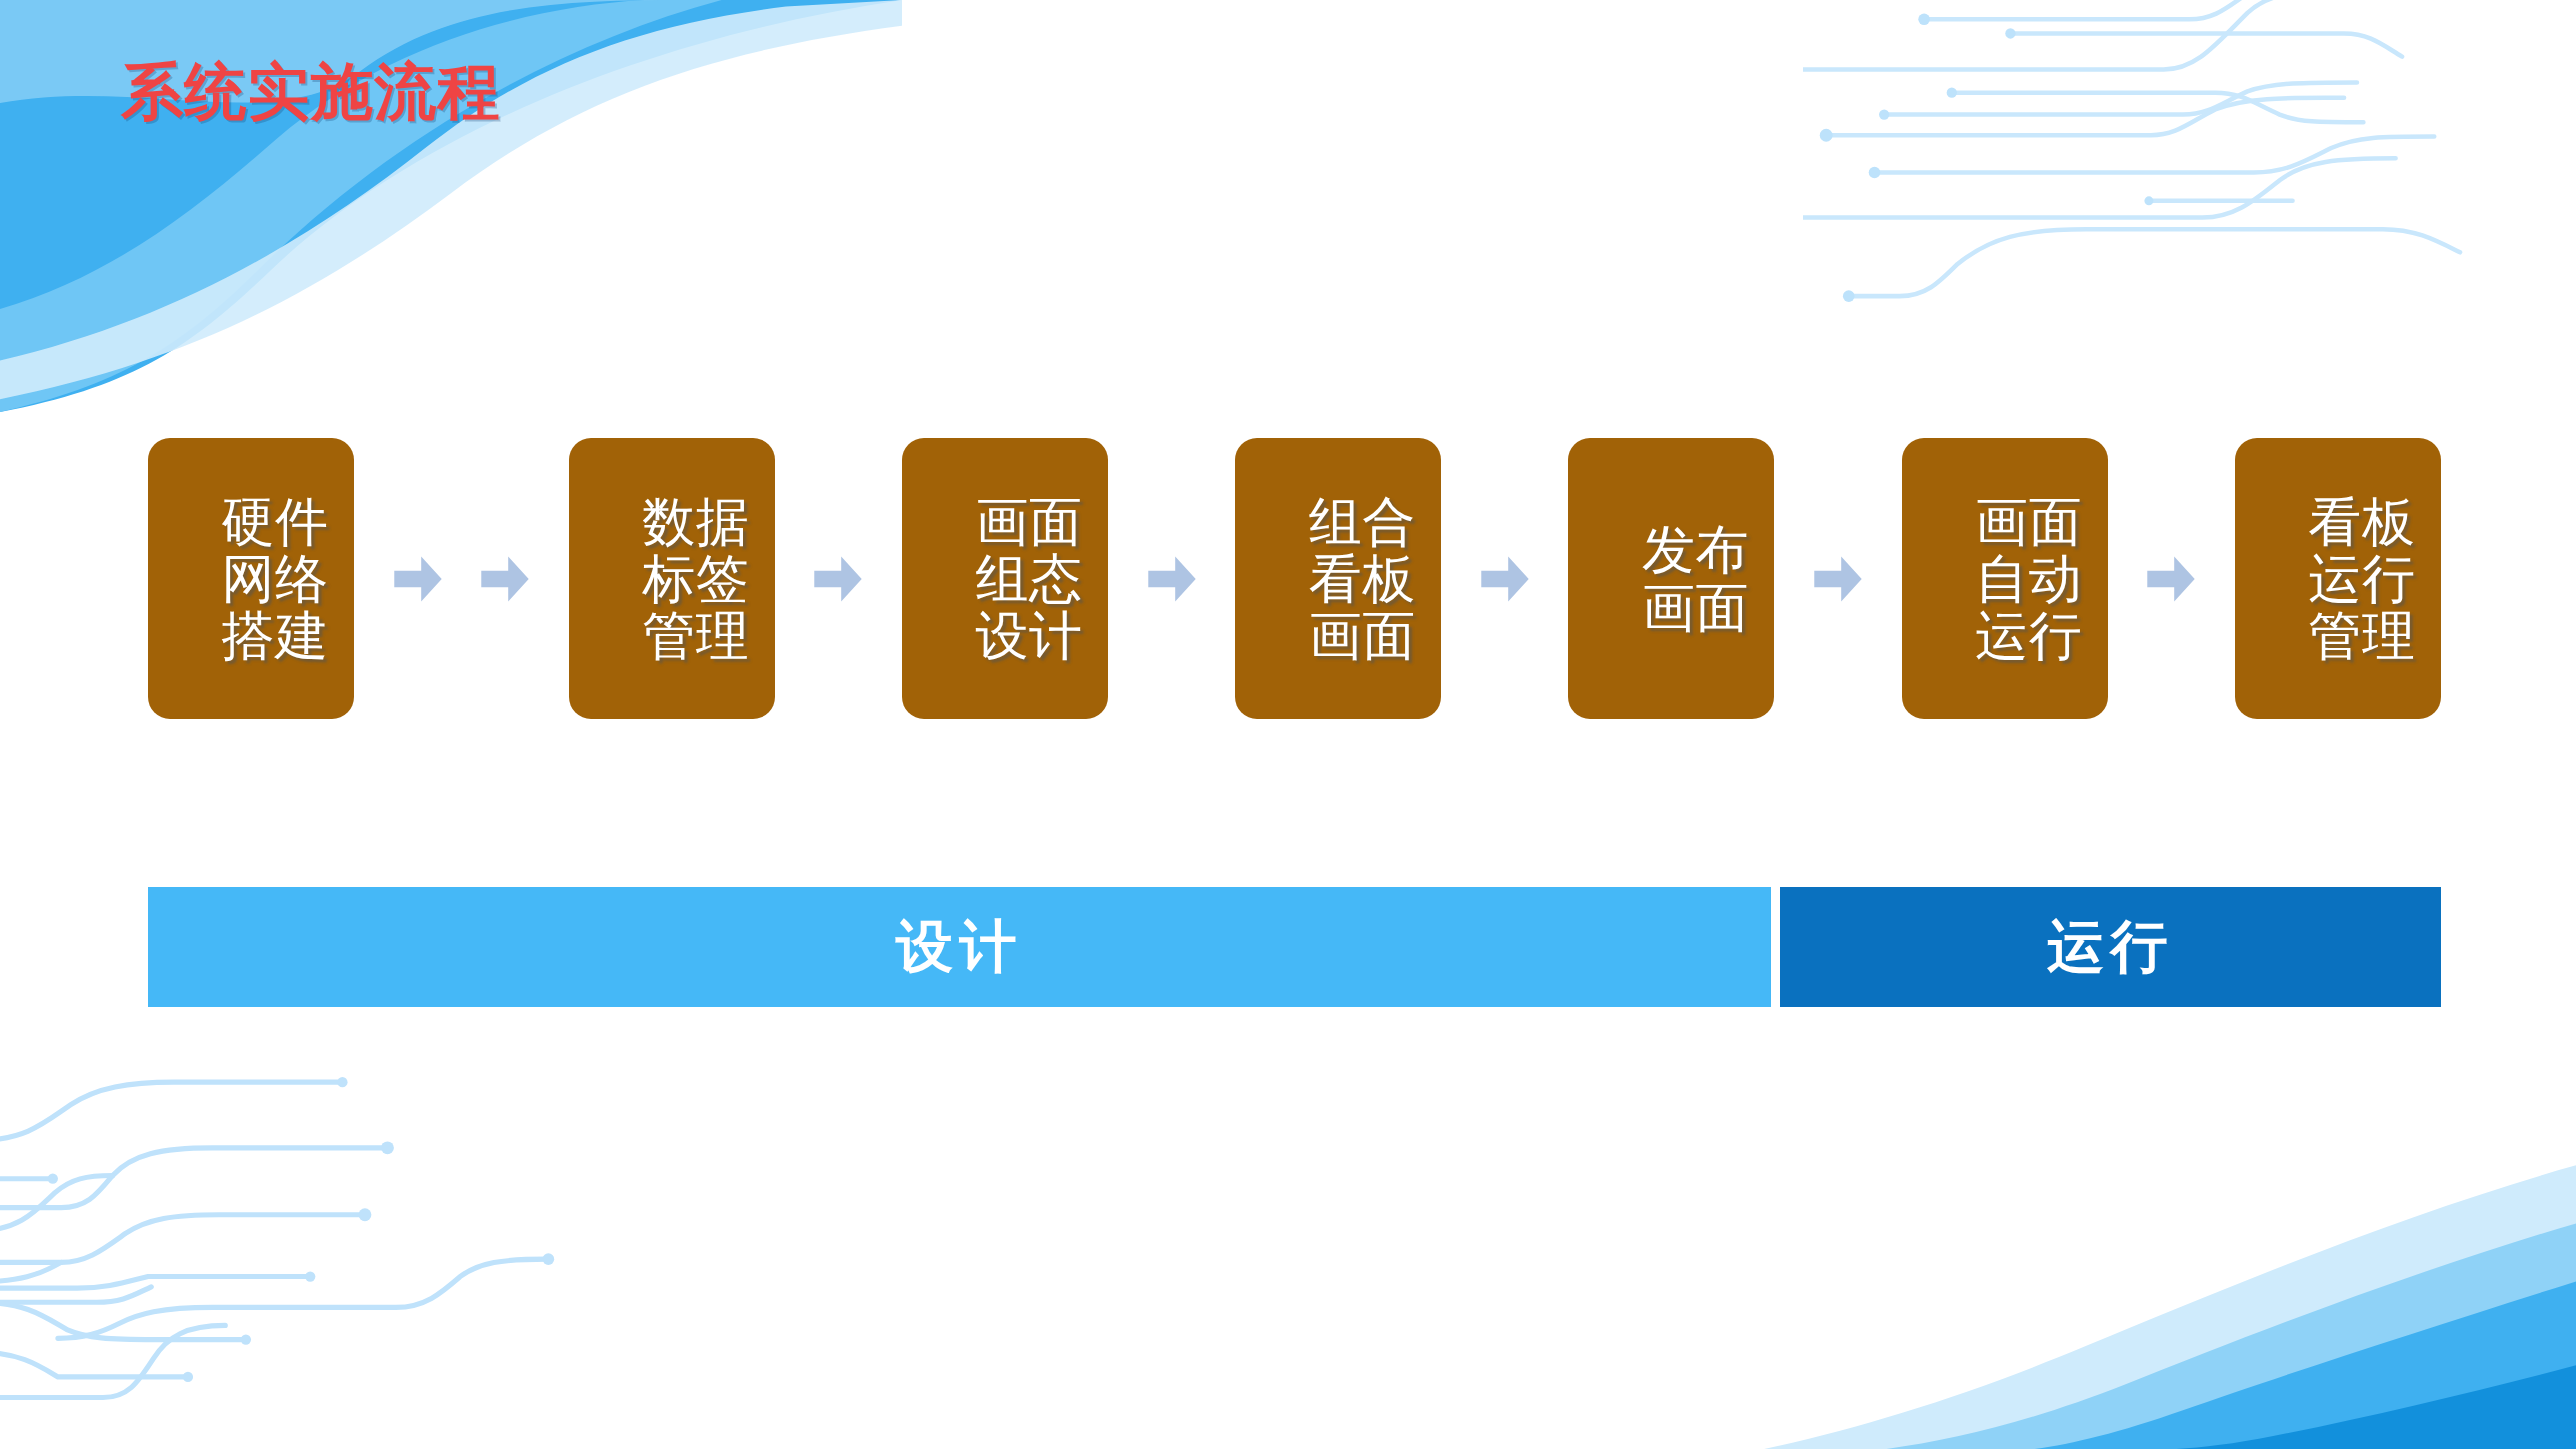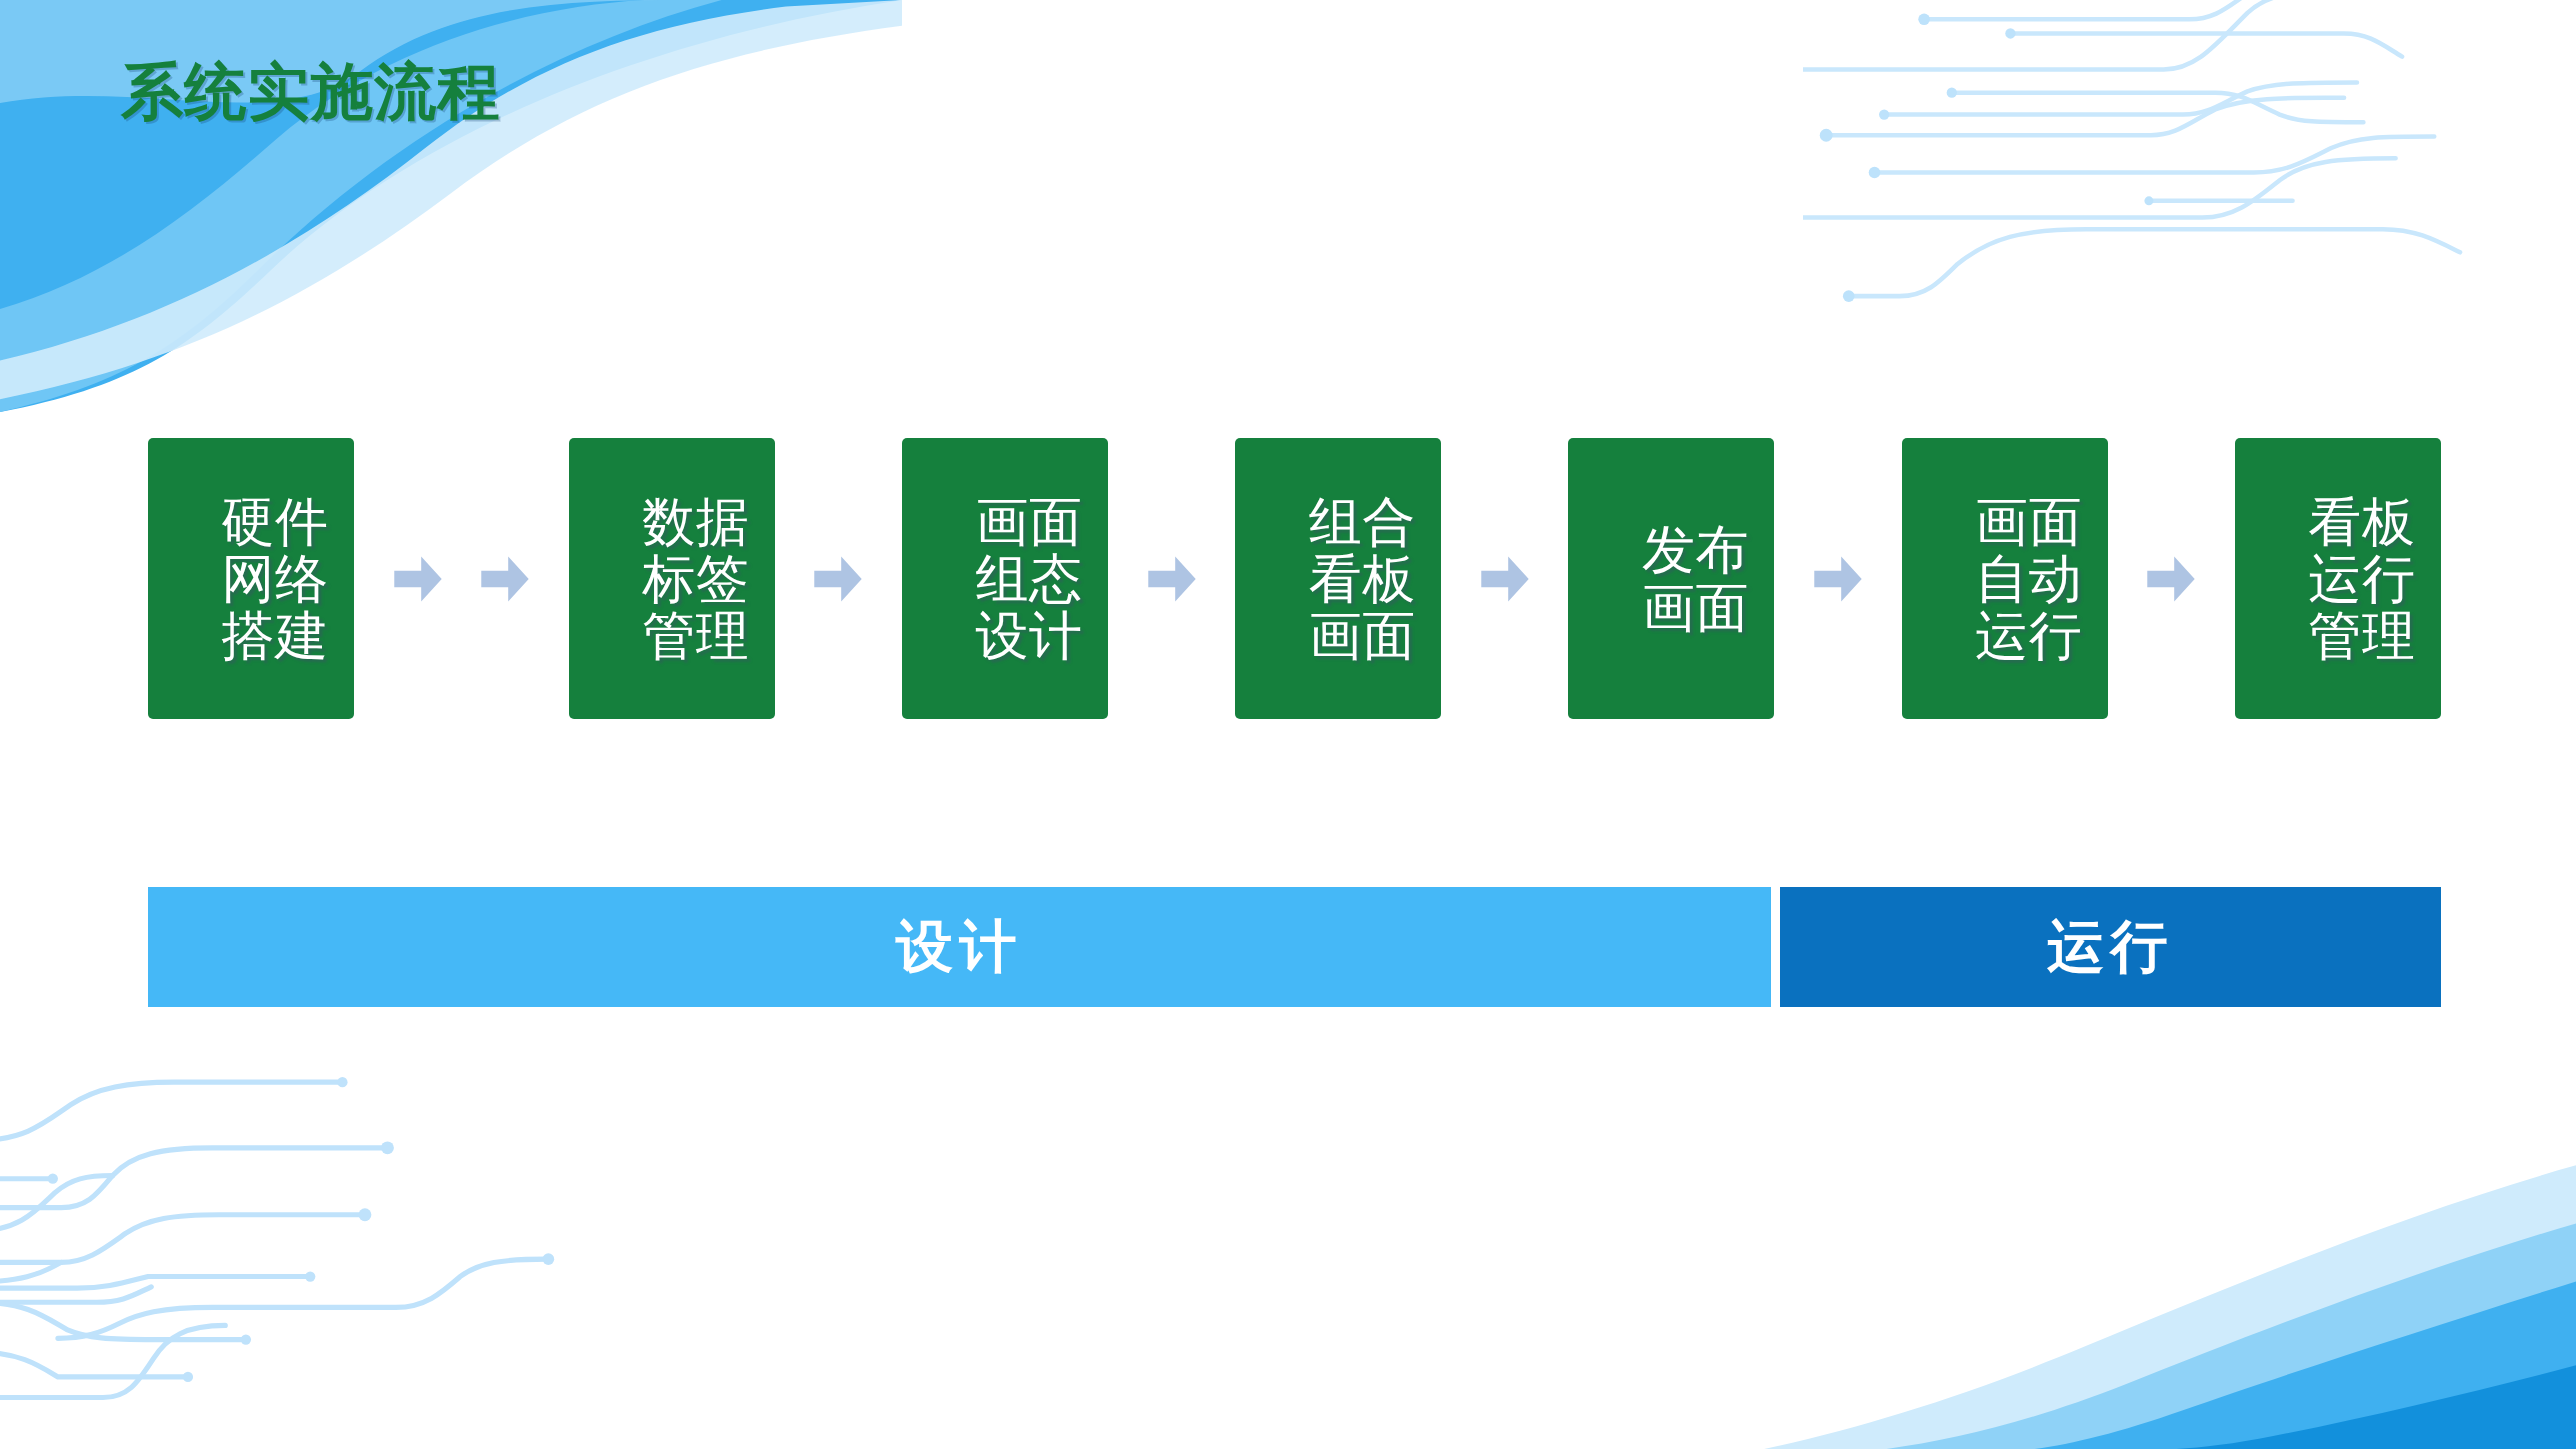--- a/index.html
+++ b/index.html
@@ -37,43 +37,43 @@
     left: 0; bottom: 0;
     width: 708px; height: 399px;
   }
 
   #page-title {
     position: absolute;
     left: 121px;
     top: 50px;
     font-size: 62px;
     font-weight: bold;
-    color: #15803d;
+    color: #ef4444;
     letter-spacing: 1.3px;
     white-space: nowrap;
     text-shadow: 1.9px 1.9px 0 rgba(20,70,120,0.28);
     font-family: Liberation Serif, serif;
   }
 
   #flow-row {
     position: absolute;
     left: 148px;
     top: 438px;
     width: 2293px;
     height: 281px;
     display: flex;
     flex-direction: row;
     align-items: center;
     justify-content: space-between;
   }
   .flow-step {
     width: 206px;
     height: 281px;
-    border-radius: 5px;
-    background: #15803d;
+    border-radius: 22px;
+    background: #a16207;
     display: flex;
     flex-direction: column;
     align-items: center;
     justify-content: center;
     flex: 0 0 auto;
     box-sizing: border-box;
     padding-left: 48px;
   }
   .flow-label {
     color: #ffffff;

